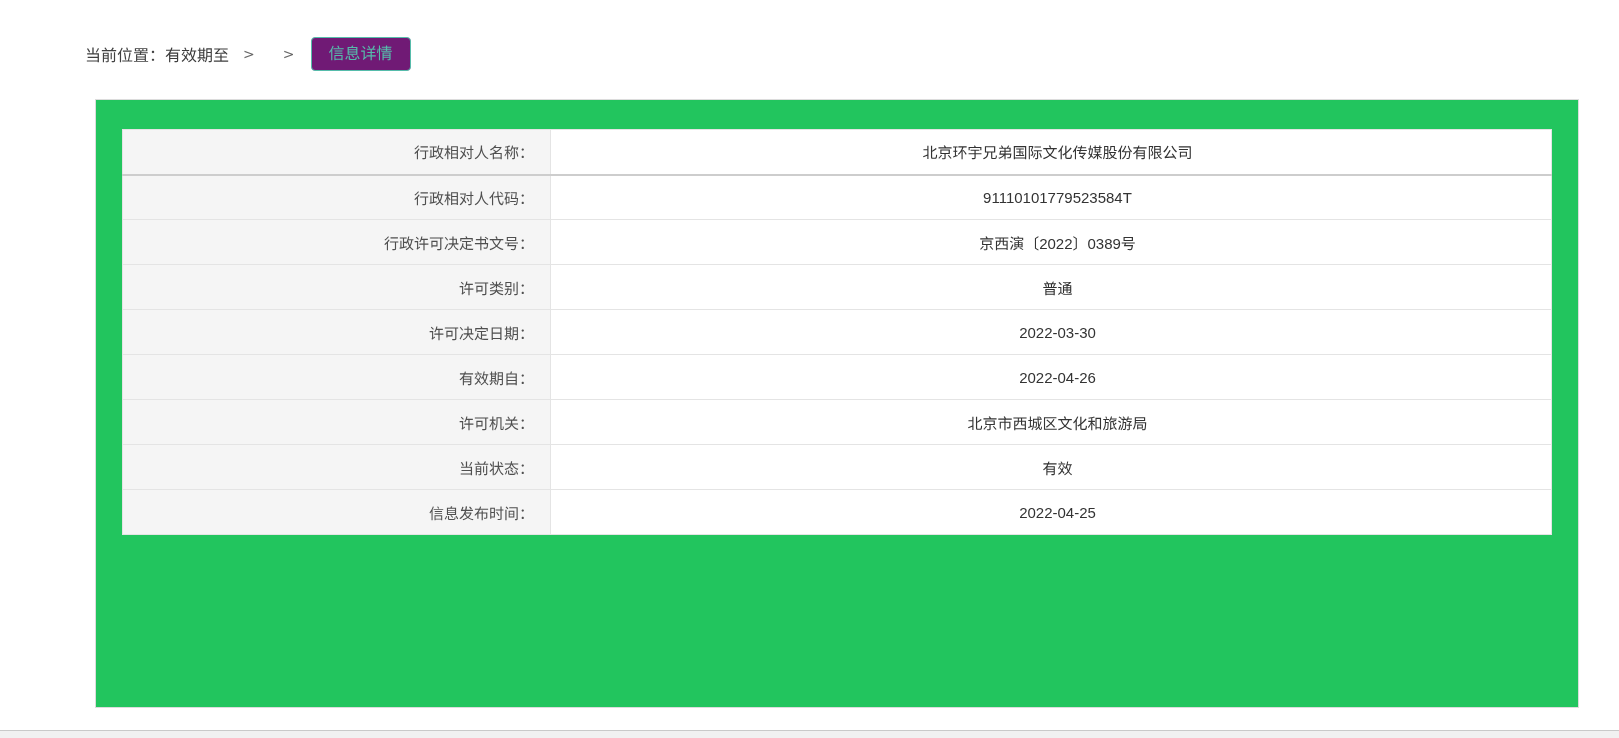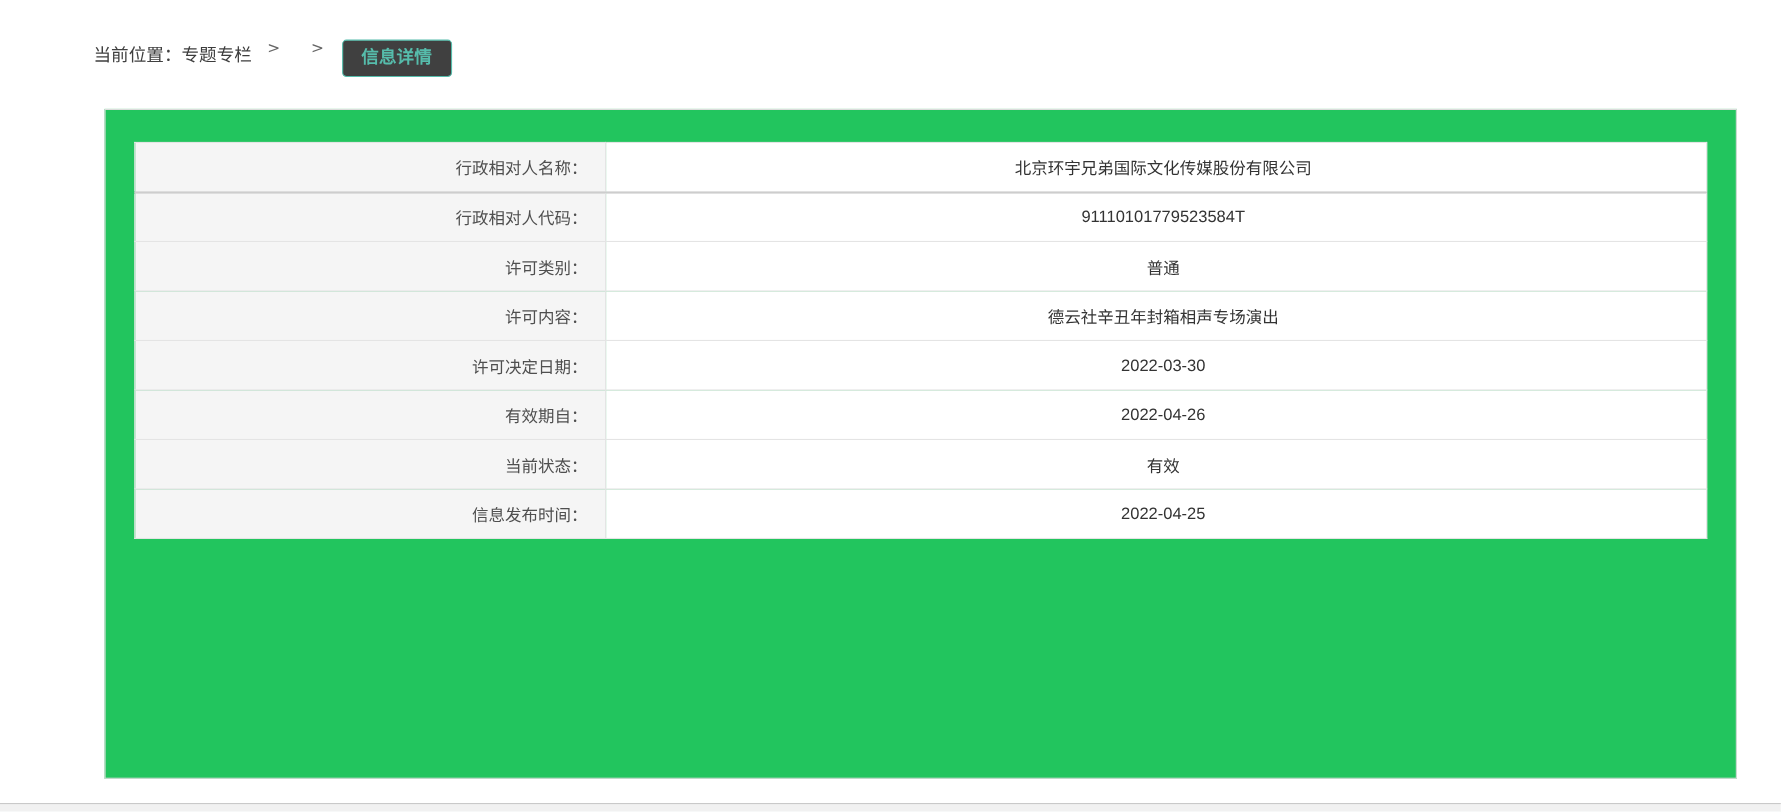--- a/index.html
+++ b/index.html
@@ -15,21 +15,21 @@
     background: #ffffff;
     overflow: hidden;
   }
 
   
   .breadcrumb {
     position: absolute;
     left: 85px;
     top: 36px;
     display: flex;
-    align-items: flex-start;
+    align-items: center;
     height: 36px;
     font-size: 16px;
     color: #404040;
     white-space: nowrap;
   }
   .breadcrumb .crumb-label { color: #404040; }
   .breadcrumb a.crumb-link {
     color: #3c3c3c;
     text-decoration: none;
     cursor: pointer;
@@ -42,23 +42,22 @@
   }
   .badge-current {
     display: inline-block;
     margin-left: 2px;
     padding: 6px 17px;
     border: 1px solid var(--accent, #56bcab);
     border-radius: 4px;
     color: var(--accent, #56bcab);
     font-size: 16px;
     line-height: 20px;
-    background: #404040;
+    background: #701a75;
     cursor: default;
-    font-weight: bold;
   }
 
   
   .detail-card {
     position: absolute;
     left: 95px;
     top: 99px;
     width: 1484px;
     height: 609px;
     border: 1px solid #dcdcdc;
@@ -106,52 +105,56 @@
     border-top: 1px solid #c9c9c9;
   }
 </style>
 </head>
 <body>
 
 <div class="page">
 
   <div class="breadcrumb">
     <span class="crumb-label">当前位置：</span>
-    <a class="crumb-link">专题专栏</a>
+    <a class="crumb-link">有效期至</a>
     <span class="sep">&gt;</span>
     <span class="sep">&gt;</span>
     <span class="badge-current">信息详情</span>
   </div>
 
   <div class="detail-card">
     <table class="detail-table">
       <tbody>
         <tr>
           <td class="cell-label">行政相对人名称：</td>
           <td class="cell-value">北京环宇兄弟国际文化传媒股份有限公司</td>
         </tr>
         <tr>
           <td class="cell-label">行政相对人代码：</td>
           <td class="cell-value">91110101779523584T</td>
         </tr>
         <tr>
+          <td class="cell-label">行政许可决定书文号：</td>
+          <td class="cell-value">京西演〔2022〕0389号</td>
+        </tr>
+        <tr>
           <td class="cell-label">许可类别：</td>
           <td class="cell-value">普通</td>
-        </tr>
-        <tr>
-          <td class="cell-label">许可内容：</td>
-          <td class="cell-value">德云社辛丑年封箱相声专场演出</td>
         </tr>
         <tr>
           <td class="cell-label">许可决定日期：</td>
           <td class="cell-value">2022-03-30</td>
         </tr>
         <tr>
           <td class="cell-label">有效期自：</td>
           <td class="cell-value">2022-04-26</td>
+        </tr>
+        <tr>
+          <td class="cell-label">许可机关：</td>
+          <td class="cell-value">北京市西城区文化和旅游局</td>
         </tr>
         <tr>
           <td class="cell-label">当前状态：</td>
           <td class="cell-value">有效</td>
         </tr>
         <tr>
           <td class="cell-label">信息发布时间：</td>
           <td class="cell-value">2022-04-25</td>
         </tr>
       </tbody>

